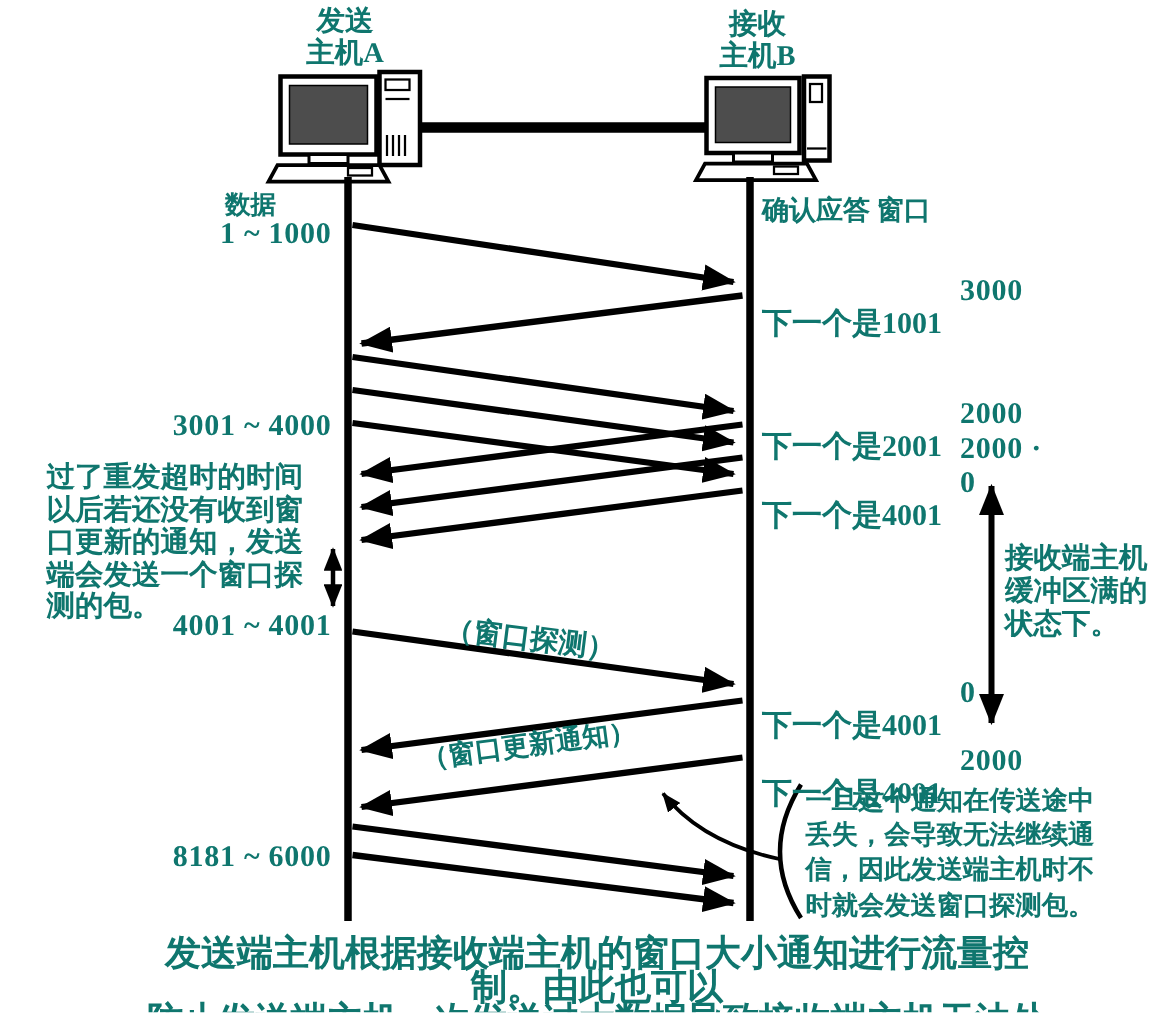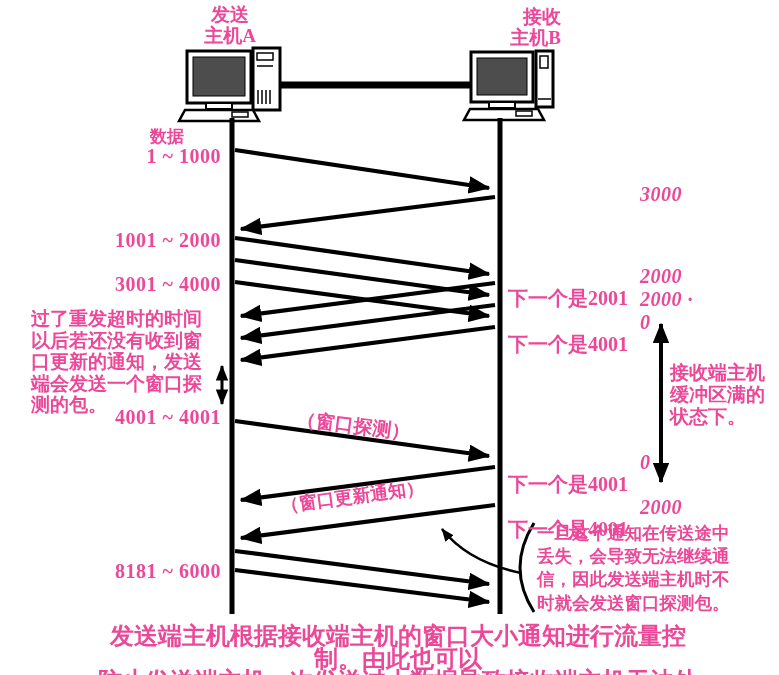--- a/index.html
+++ b/index.html
@@ -1,33 +1,33 @@
 <!DOCTYPE html>
 <html><head>
 <meta charset="utf-8">
 <style>
   html,body{margin:0;padding:0;background:#fff;}
   .stage{position:relative;width:779px;height:675px;background:#fff;overflow:hidden;
-         font-family:"Liberation Serif","DejaVu Serif",serif;color:#ec4899;}
+         font-family:"Liberation Serif","DejaVu Serif",serif;color:#0f766e;}
   svg.art{position:absolute;left:0;top:0;}
   .lbl{position:absolute;font-weight:600;white-space:pre-line;}
   
   .host{width:112px;text-align:center;font-size:19px;line-height:21px;}
   .host-a{left:174px;top:4px;}
-  .host-b{left:449px;top:6px;text-align:right;}
+  .host-b{left:449px;top:6px;}
   
   .data-header{left:150px;top:125px;font-size:17px;}
   .ack-header{left:508px;top:128px;font-size:18px;}
   
   .seg{right:558px;font-size:20px;text-align:center;letter-spacing:0.5px;}
   .s1{top:145px}.s2{top:229px}.s3{top:251px}.s4{top:273px}
   .s5{top:406px}.s6{top:542px}.s7{top:560px}
   
   .ack{left:508px;font-size:20px;width:230px;line-height:22px;}
-  .ack .win{position:absolute;left:132px;top:0;letter-spacing:0.5px;font-style:italic;}
+  .ack .win{position:absolute;left:132px;top:0;letter-spacing:0.5px;}
   .r1{top:183px}.r2{top:265px}.r3{top:288px}.r4{top:311px}.r5{top:451px}.r6{top:496px}
   
   .probe{left:297px;top:406px;font-size:19px;transform:rotate(7deg);transform-origin:left center;}
   .update{left:281px;top:494px;font-size:18px;transform:rotate(-7.5deg);transform-origin:left center;}
   
   .left-note{left:31px;top:308px;font-size:19px;line-height:21.6px;}
   .right-note{left:670px;top:362px;font-size:19px;line-height:22px;}
   .bubble-note{left:537px;top:522px;font-size:17.5px;line-height:23.2px;}
   .caption{left:92px;top:625px;width:612px;font-size:24px;line-height:22.5px;text-align:center;}
 </style>
@@ -101,28 +101,29 @@
 
     <path d="M 534 523 Q 506 568 534 612" fill="none" stroke="#000" stroke-width="3"></path>
   </svg>
 
   <div class="lbl host host-a">发送
 主机A</div>
   <div class="lbl host host-b">接收
 主机B</div>
 
   <div class="lbl data-header">数据</div>
+  <div class="lbl ack-header">确认应答 窗口</div>
 
   <div class="lbl seg s1">1 ~ 1000</div>
-  <div class="lbl seg s2">1001 ~ 2000</div>
   <div class="lbl seg s4">3001 ~ 4000</div>
   <div class="lbl seg s5">4001 ~ 4001</div>
   <div class="lbl seg s7">8181 ~ 6000</div>
 
   <div class="lbl ack r1">
+    <span>下一个是1001</span>
     <span class="win">3000</span>
   </div>
   <div class="lbl ack r2">
     <span>下一个是2001</span>
     <span class="win">2000</span>
   </div>
   <div class="lbl ack r3">
     <span class="win">2000 ·</span>
   </div>
   <div class="lbl ack r4">

